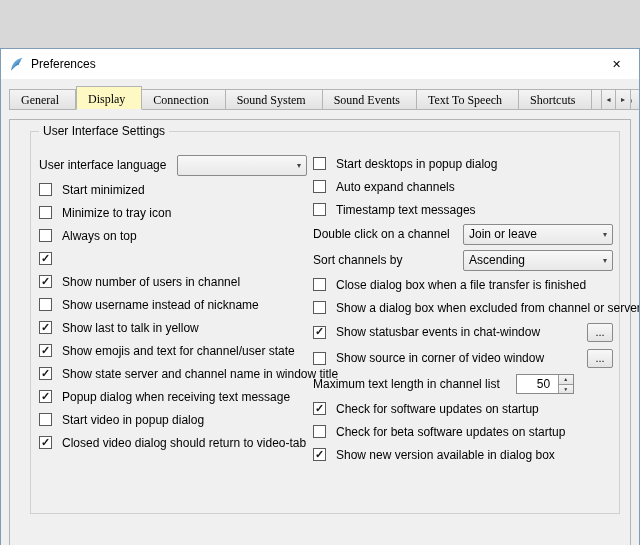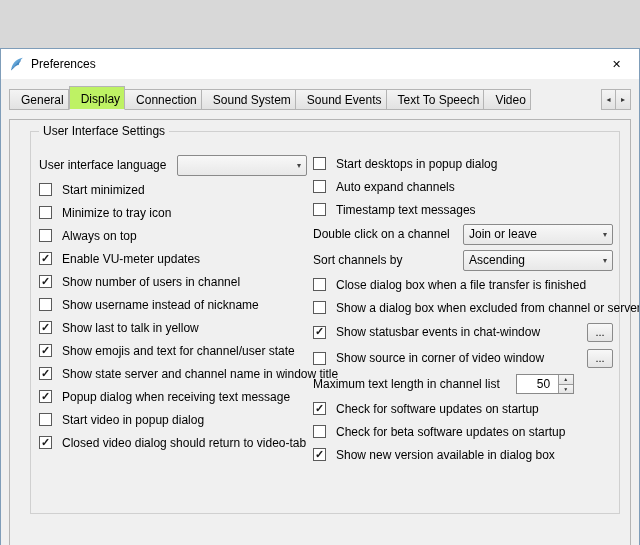--- a/index.html
+++ b/index.html
@@ -12,29 +12,29 @@
   }
   
   .titlebar{height:30px;background:#ffffff;display:flex;align-items:center;}
   .app-icon{width:16px;height:16px;margin:0 6px 0 8px;display:inline-block;}
   .title{font-size:12px;}
   .close-btn{margin-left:auto;width:45px;height:30px;display:flex;align-items:center;justify-content:center;cursor:pointer;}
   .close-btn span{font-size:11px;color:#000;}
   
   .tabbar{position:absolute;left:8px;right:8px;top:37px;height:24px;display:flex;align-items:flex-end;}
   .tab{
-    box-sizing:border-box;height:21px;padding:3px 4px 0 11px;margin-right:0;
+    box-sizing:border-box;height:21px;padding:3px 16px 0 11px;margin-right:0;
     background:linear-gradient(#f4f4f4,#e2e2e2);
     border:1px solid #b4b4b4;border-left-width:0;
-    white-space:nowrap;cursor:pointer;
+    white-space:nowrap;cursor:pointer;font-family:Liberation Serif, serif;
   }
   .tab:first-child{border-left-width:1px;}
   .tab.active{
     position:relative;z-index:3;height:24px;padding-top:5px;
-    background:#bef264;border:1px solid #b4b4b4;border-bottom:1px solid #f0f0f0;
+    background:#fef9c3;border:1px solid #b4b4b4;border-bottom:1px solid #f0f0f0;
   }
   .tab-scroll{position:absolute;right:0;bottom:0;display:flex;z-index:4;}
   .tsbtn{width:15px;height:21px;box-sizing:border-box;border:1px solid #b4b4b4;border-left-width:0;
     background:linear-gradient(#f4f4f4,#e2e2e2);display:flex;align-items:center;justify-content:center;
     font-size:8px;color:#333;cursor:pointer;}
   .tab-scroll .tsbtn:first-child{border-left-width:1px;}
   
   .pane{position:absolute;left:8px;top:70px;width:622px;height:504px;box-sizing:border-box;
     border:1px solid #b4b4b4;background:#f0f0f0;z-index:1;}
   
@@ -108,20 +108,21 @@
     </div>
   </div>
 
   <div class="tabbar">
     <div class="tab"><span>General</span></div>
     <div class="tab active"><span>Display</span></div>
     <div class="tab"><span>Connection</span></div>
     <div class="tab"><span>Sound System</span></div>
     <div class="tab"><span>Sound Events</span></div>
     <div class="tab"><span>Text To Speech</span></div>
+    <div class="tab"><span>Shortcuts</span></div>
     <div class="tab"><span>Video</span></div>
     <div class="tab-scroll">
       <div class="tsbtn">
           <span>◂</span>
         </div>
       <div class="tsbtn">
           <span>▸</span>
         </div>
     </div>
   </div>
@@ -154,21 +155,20 @@
         <div class="row">
           <span class="cb">
               <span class="mark"></span>
             </span>
           <span class="lbl">Always on top</span>
         </div>
         <div class="row">
           <span class="cb">
               <span class="mark">✓</span>
             </span>
-          <span class="lbl">Enable VU-meter updates</span>
         </div>
         <div class="row">
           <span class="cb">
               <span class="mark">✓</span>
             </span>
           <span class="lbl">Show number of users in channel</span>
         </div>
         <div class="row">
           <span class="cb">
               <span class="mark"></span>

